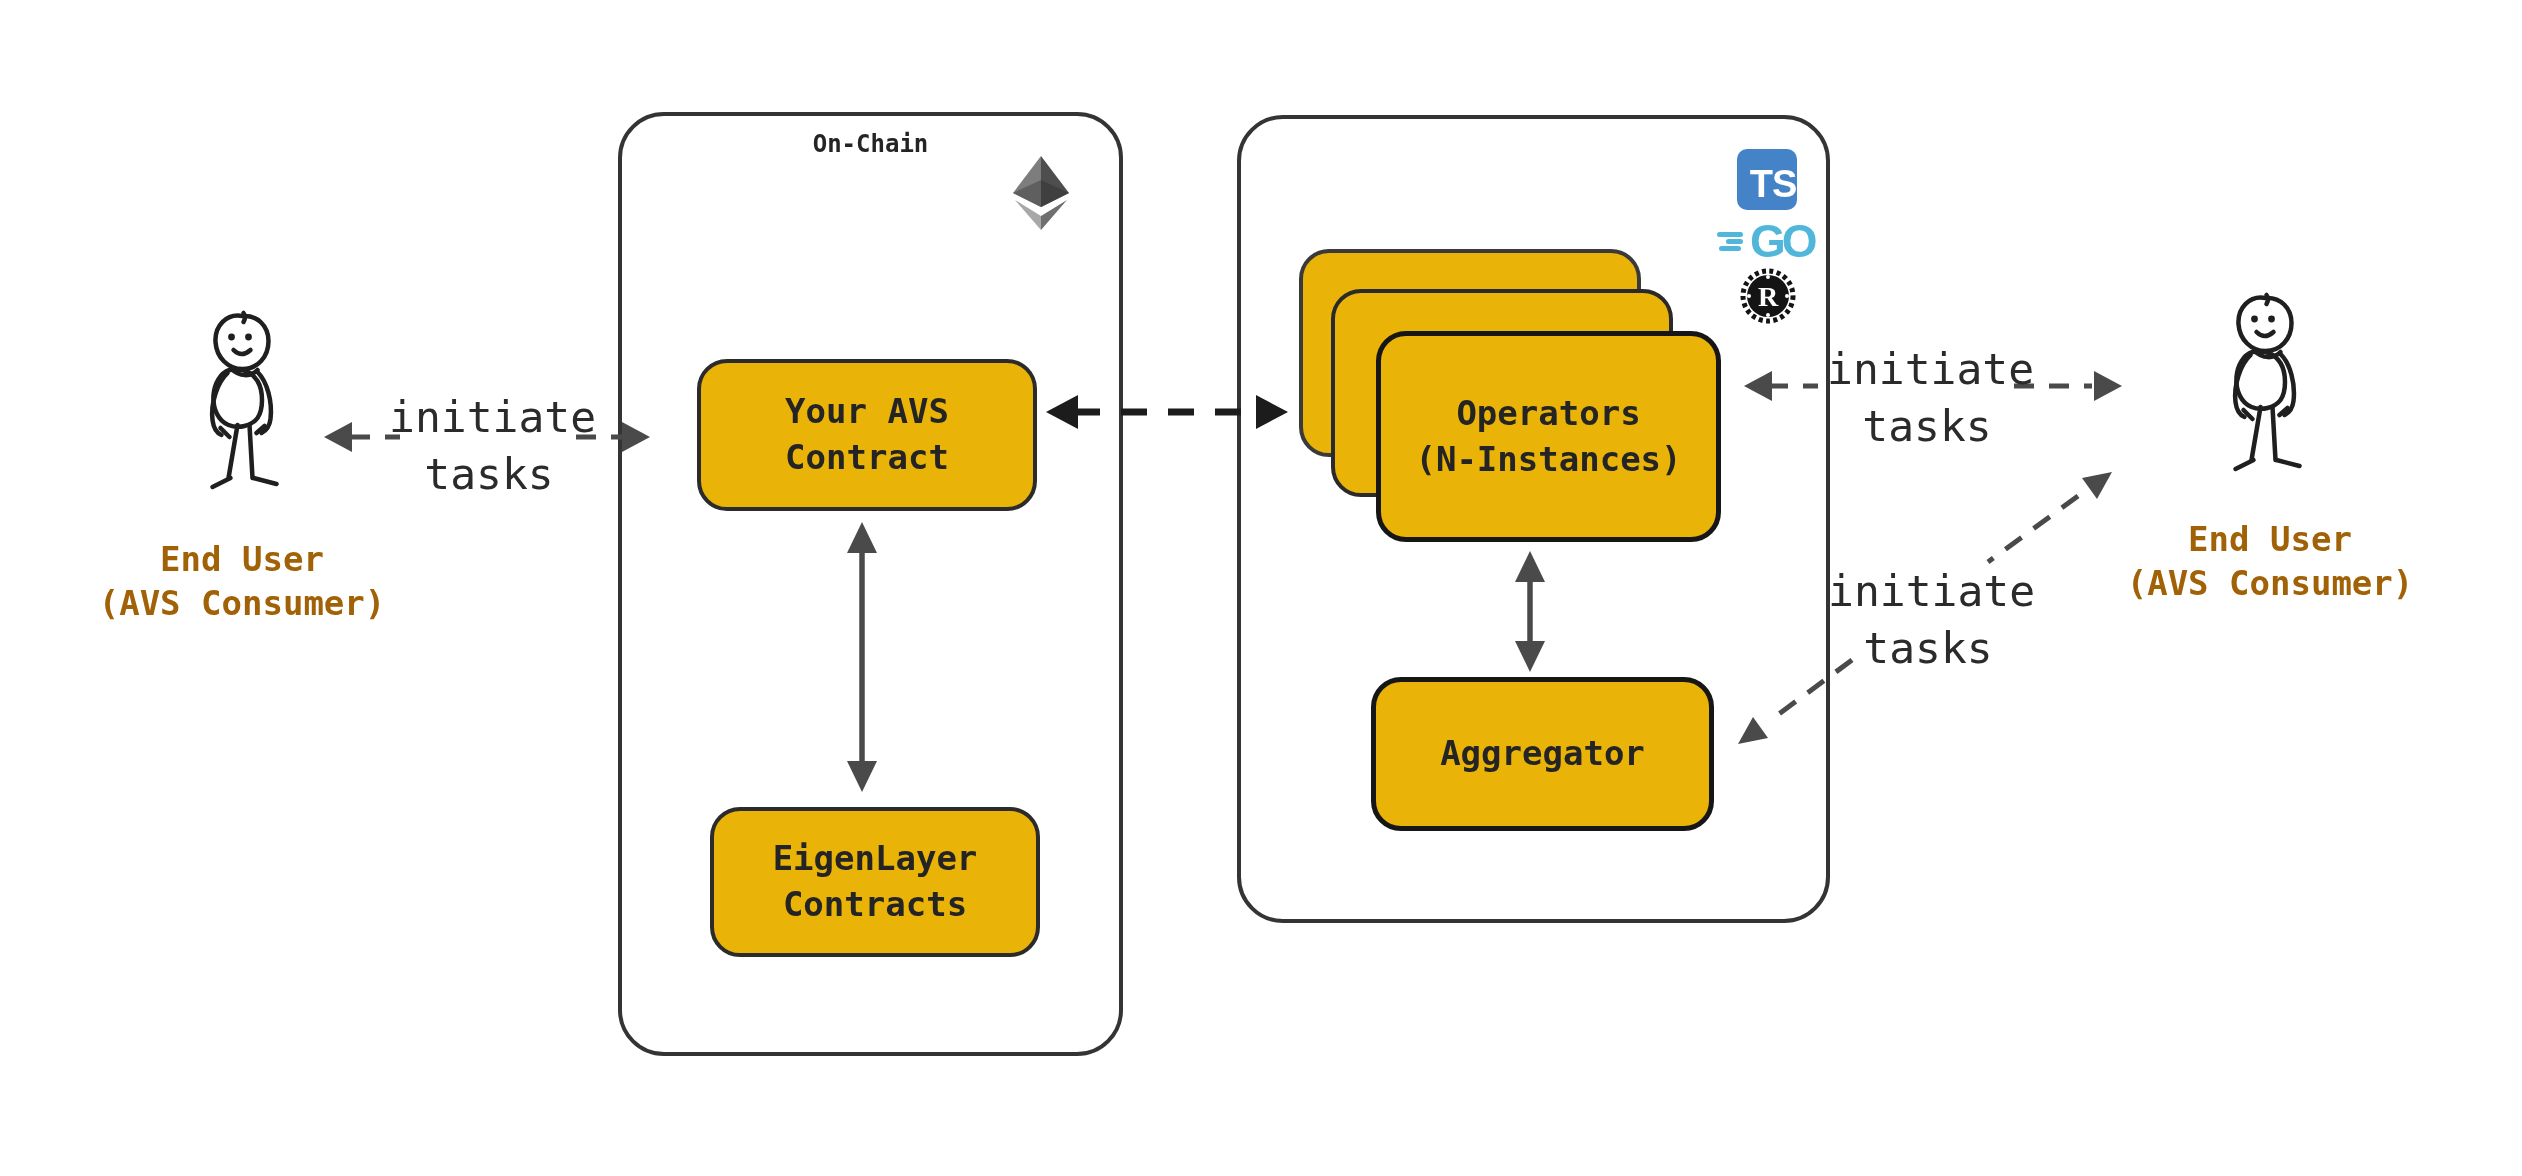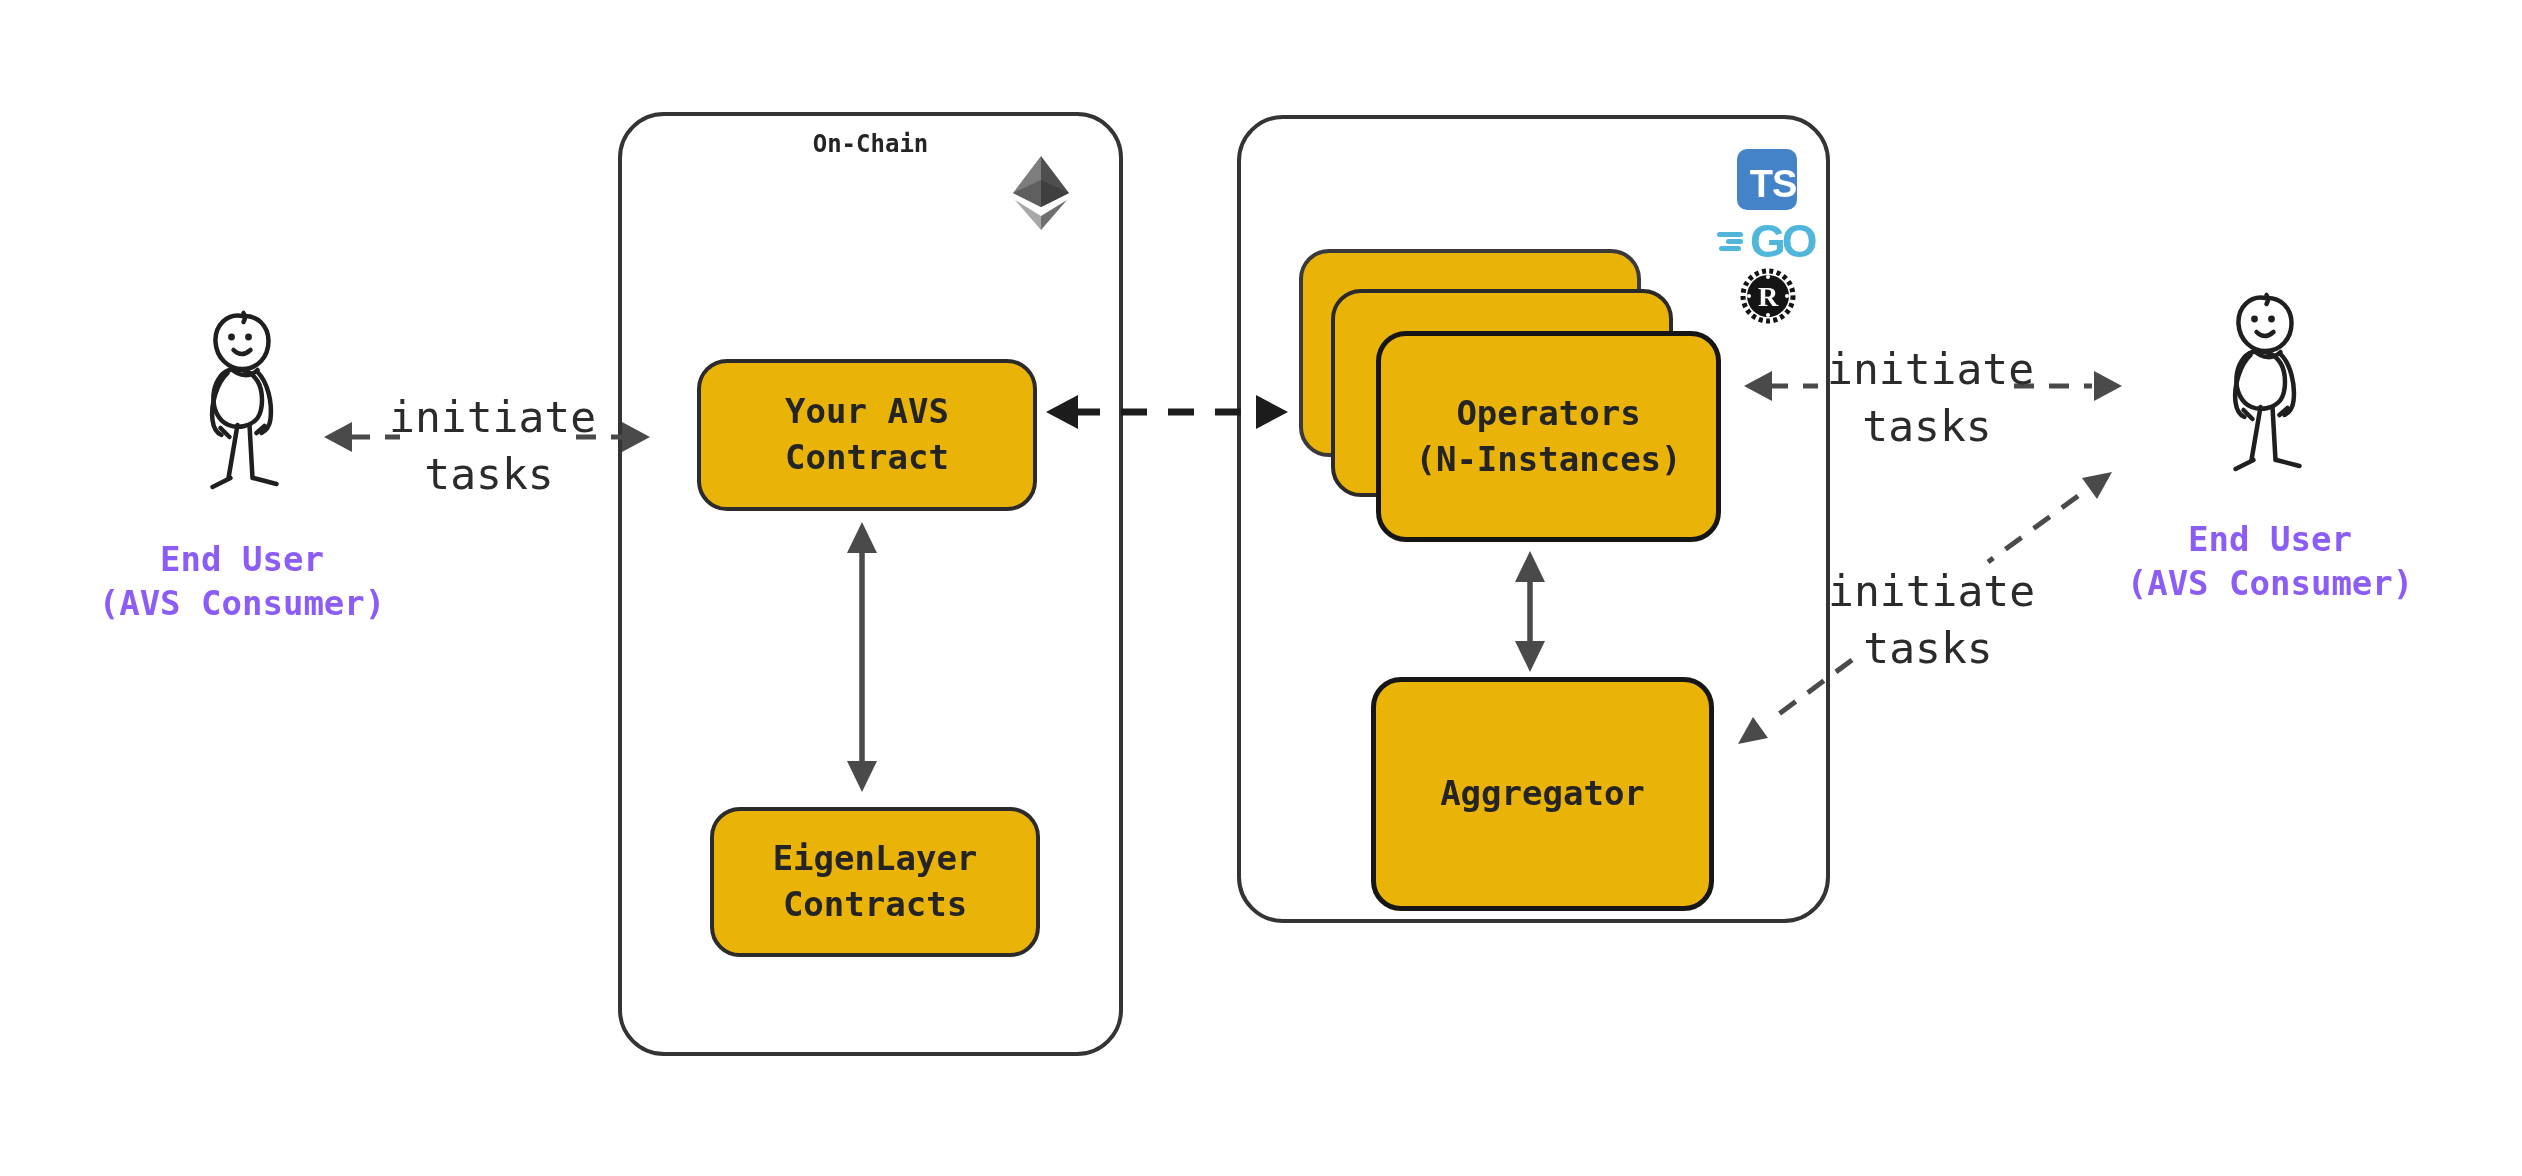--- a/index.html
+++ b/index.html
@@ -32,21 +32,21 @@
   .stack-middle { border-color:#2a2a2a; }
   .stack-front  { border-color:#161616; border-width:5px; }
   .agg-box      { border-color:#161616; border-width:5px; }
   .edge-label {
     position:absolute; width:200px; text-align:center;
     font-size:43px; font-weight:400; color:#2b2b2b;
     white-space:pre-line; line-height:1.33; z-index:6;
   }
   .figure-label {
     position:absolute; width:400px; text-align:center;
-    font-size:34px; font-weight:600; color:#8b5cf6;
+    font-size:34px; font-weight:600; color:#a16207;
     white-space:pre-line; line-height:1.28; z-index:6;
   }
   .overlay { position:absolute; left:0; top:0; z-index:5; pointer-events:none; }
   .person { position:absolute; z-index:4; }
   
   .ts-badge {
     position:absolute; width:60px; height:61px; border-radius:10px;
     background:#4583c8; display:flex; align-items:flex-end; justify-content:center;
     padding-bottom:7px;
   }
@@ -124,21 +124,21 @@
 
     <div>
       <div class="node-box stack-back" style="left:58px;  top:130px; width:342px; height:208px;"></div>
       <div class="node-box stack-middle" style="left:90px;  top:170px; width:342px; height:208px;"></div>
       <div class="node-box stack-front" style="left:123px; top:212px; width:345px; height:211px;margin-left:12px;">
         <div class="node-label">Operators
 (N-Instances)</div>
       </div>
     </div>
 
-    <div class="node-box agg-box" style="left:130px; top:558px; width:343px; height:234px;">
+    <div class="node-box agg-box" style="left:130px; top:558px; width:343px; height:154px;">
       <div class="node-label">Aggregator</div>
     </div>
   </div>
 
   <svg class="person" style="left:185px; top:308px;" width="115" height="200" viewBox="0 0 110 200">
     <g fill="none" stroke="#1f1f1f" stroke-width="4.5" stroke-linecap="round">
       <path d="M55 8 c-16 -3 -28 10 -27 26 c1 16 13 27 27 27 c15 0 26 -12 26 -28 c0 -15 -11 -26 -26 -25 z"></path>
       <path d="M56 5 q3 4 0 9"></path>
       <path d="M46 42 q 8 8 17 0"></path>
       <path d="M42 62 c-9 3 -15 13 -16 25 c-1 14 5 26 15 30 c10 4 23 1 29 -7 c6 -9 6 -27 0 -37 c-6 -9 -13 -13 -28 -11 z"></path>

